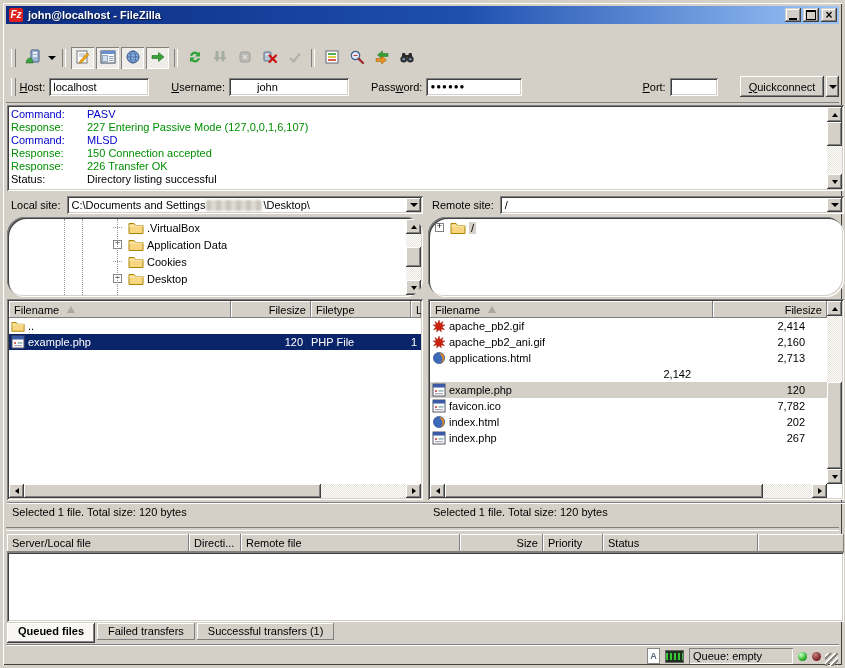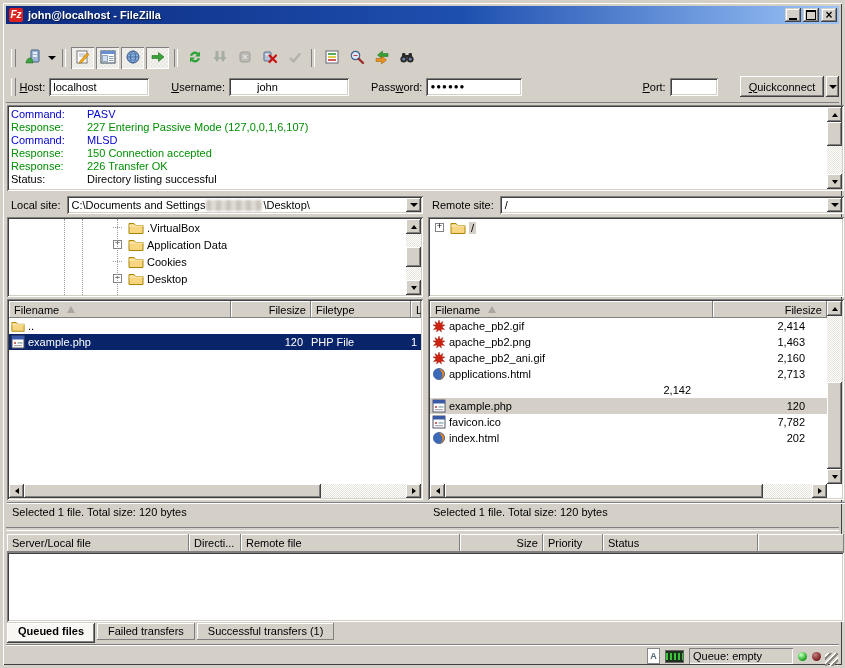--- a/index.html
+++ b/index.html
@@ -67,21 +67,21 @@
   
   .sitebar{position:absolute;height:20px;display:flex;align-items:center;}
   .sitebar .slabel{padding:0 6px 0 4px;white-space:nowrap;}
   .cbox{flex:1;height:18px;background:#fff;box-shadow:inset 1px 1px #808080, inset -1px -1px #fff, inset 2px 2px #404040, inset -2px -2px #d4d0c8;
     display:flex;align-items:center;padding-left:5px;position:relative;box-sizing:border-box;white-space:nowrap;overflow:hidden;}
   .cbtn{position:absolute;right:2px;top:2px;width:15px;height:14px;display:flex;align-items:center;justify-content:center;
     box-shadow:inset -1px -1px #404040, inset 1px 1px #fff, inset -2px -2px #808080;background:#d4d0c8;}
   .redact{display:inline-block;width:56px;height:11px;margin:0 1px;border-radius:2px;
     background:repeating-linear-gradient(90deg,#c9c5bd 0 5px,#dedbd4 5px 10px);filter:blur(1px);}
   
-  .tree{position:absolute;height:80px;padding:2px;box-sizing:border-box;overflow:hidden;}
+  .tree{position:absolute;height:80px;padding:2px;box-sizing:border-box;overflow:hidden;border-radius:18px;}
   .guide{position:absolute;top:2px;bottom:2px;border-left:1px dotted #9a9a9a;}
   .trow{height:17px;display:flex;align-items:center;padding-left:104px;white-space:nowrap;}
   .trow .lead{width:13px;flex:none;display:flex;align-items:center;}
   .exp{width:9px;height:9px;background:#fff;border:1px solid #848284;font-size:9px;line-height:7px;text-align:center;
     font-family:"Liberation Mono",monospace;box-sizing:border-box;}
   .hline{width:9px;border-top:1px dotted #9a9a9a;}
   .ticon{width:16px;height:13px;margin:0 3px 0 2px;flex:none;}
   .ticon svg{width:16px;height:13px;display:block;}
   .tsel{background:#d4d0c8;padding:0 2px;}
   
@@ -489,31 +489,20 @@
           </div>
           <div class="fcell num">2,414</div>
         </div>
         <div class="frow grid-remote">
           <div class="fname">
             <span class="ficon">
               <svg viewBox="0 0 14 14">
                 <path d="M7 1 L8.2 4.4 L11 2.4 L9.8 5.8 L13 6 L10 8 L12.6 10.6 L9 10 L9.4 13 L7 10.8 L4.6 13 L5 10 L1.4 10.6 L4 8 L1 6 L4.2 5.8 L3 2.4 L5.8 4.4 Z" fill="#cc2211" stroke="#881100" stroke-width=".4"></path>
               </svg>
             </span>
-            <span>apache_pb2.png</span>
-          </div>
-          <div class="fcell num">1,463</div>
-        </div>
-        <div class="frow grid-remote">
-          <div class="fname">
-            <span class="ficon">
-              <svg viewBox="0 0 14 14">
-                <path d="M7 1 L8.2 4.4 L11 2.4 L9.8 5.8 L13 6 L10 8 L12.6 10.6 L9 10 L9.4 13 L7 10.8 L4.6 13 L5 10 L1.4 10.6 L4 8 L1 6 L4.2 5.8 L3 2.4 L5.8 4.4 Z" fill="#cc2211" stroke="#881100" stroke-width=".4"></path>
-              </svg>
-            </span>
             <span>apache_pb2_ani.gif</span>
           </div>
           <div class="fcell num">2,160</div>
         </div>
         <div class="frow grid-remote">
           <div class="fname">
             <span class="ficon">
               <svg viewBox="0 0 14 14">
                 <circle cx="7" cy="7" r="5.6" fill="#3a6ab8"></circle>
                 <path d="M7 1.4 a5.6 5.6 0 0 1 5.6 5.6 5.6 5.6 0 0 1 -5.6 5.6 c2.4 -1 3.8 -3 3.4 -5.4 C10 5 8.6 3.4 7 1.4z" fill="#e88820"></path>
@@ -562,20 +551,35 @@
             <span class="ficon">
               <svg viewBox="0 0 14 14">
                 <circle cx="7" cy="7" r="5.6" fill="#3a6ab8"></circle>
                 <path d="M7 1.4 a5.6 5.6 0 0 1 5.6 5.6 5.6 5.6 0 0 1 -5.6 5.6 c2.4 -1 3.8 -3 3.4 -5.4 C10 5 8.6 3.4 7 1.4z" fill="#e88820"></path>
                 <circle cx="7" cy="7" r="5.6" fill="none" stroke="#24448a" stroke-width=".6"></circle>
               </svg>
             </span>
             <span>index.html</span>
           </div>
           <div class="fcell num">202</div>
+        </div>
+        <div class="frow grid-remote">
+          <div class="fname">
+            <span class="ficon">
+              <svg viewBox="0 0 14 14">
+                <rect x="1" y="1" width="12" height="12" fill="#fff" stroke="#556"></rect>
+                <rect x="1" y="1" width="12" height="3.5" fill="#3a5aa8"></rect>
+                <circle cx="4" cy="8" r="1.1" fill="#c44"></circle>
+                <rect x="6.5" y="7.2" width="5" height="1.4" fill="#8aa"></rect>
+                <rect x="3" y="10" width="8" height="1.2" fill="#aab"></rect>
+              </svg>
+            </span>
+            <span>index.php</span>
+          </div>
+          <div class="fcell num">267</div>
         </div>
       </div>
     <div class="vscroll" style="top:2px;right:2px;bottom:16px">
       <div class="sbtn" style="top:0">
           <div class="tri up"></div>
         </div>
       <div class="thumb" style="top:44%;height:48%;left:0;right:0"></div>
       <div class="sbtn" style="bottom:0">
           <div class="tri dn"></div>
         </div>

